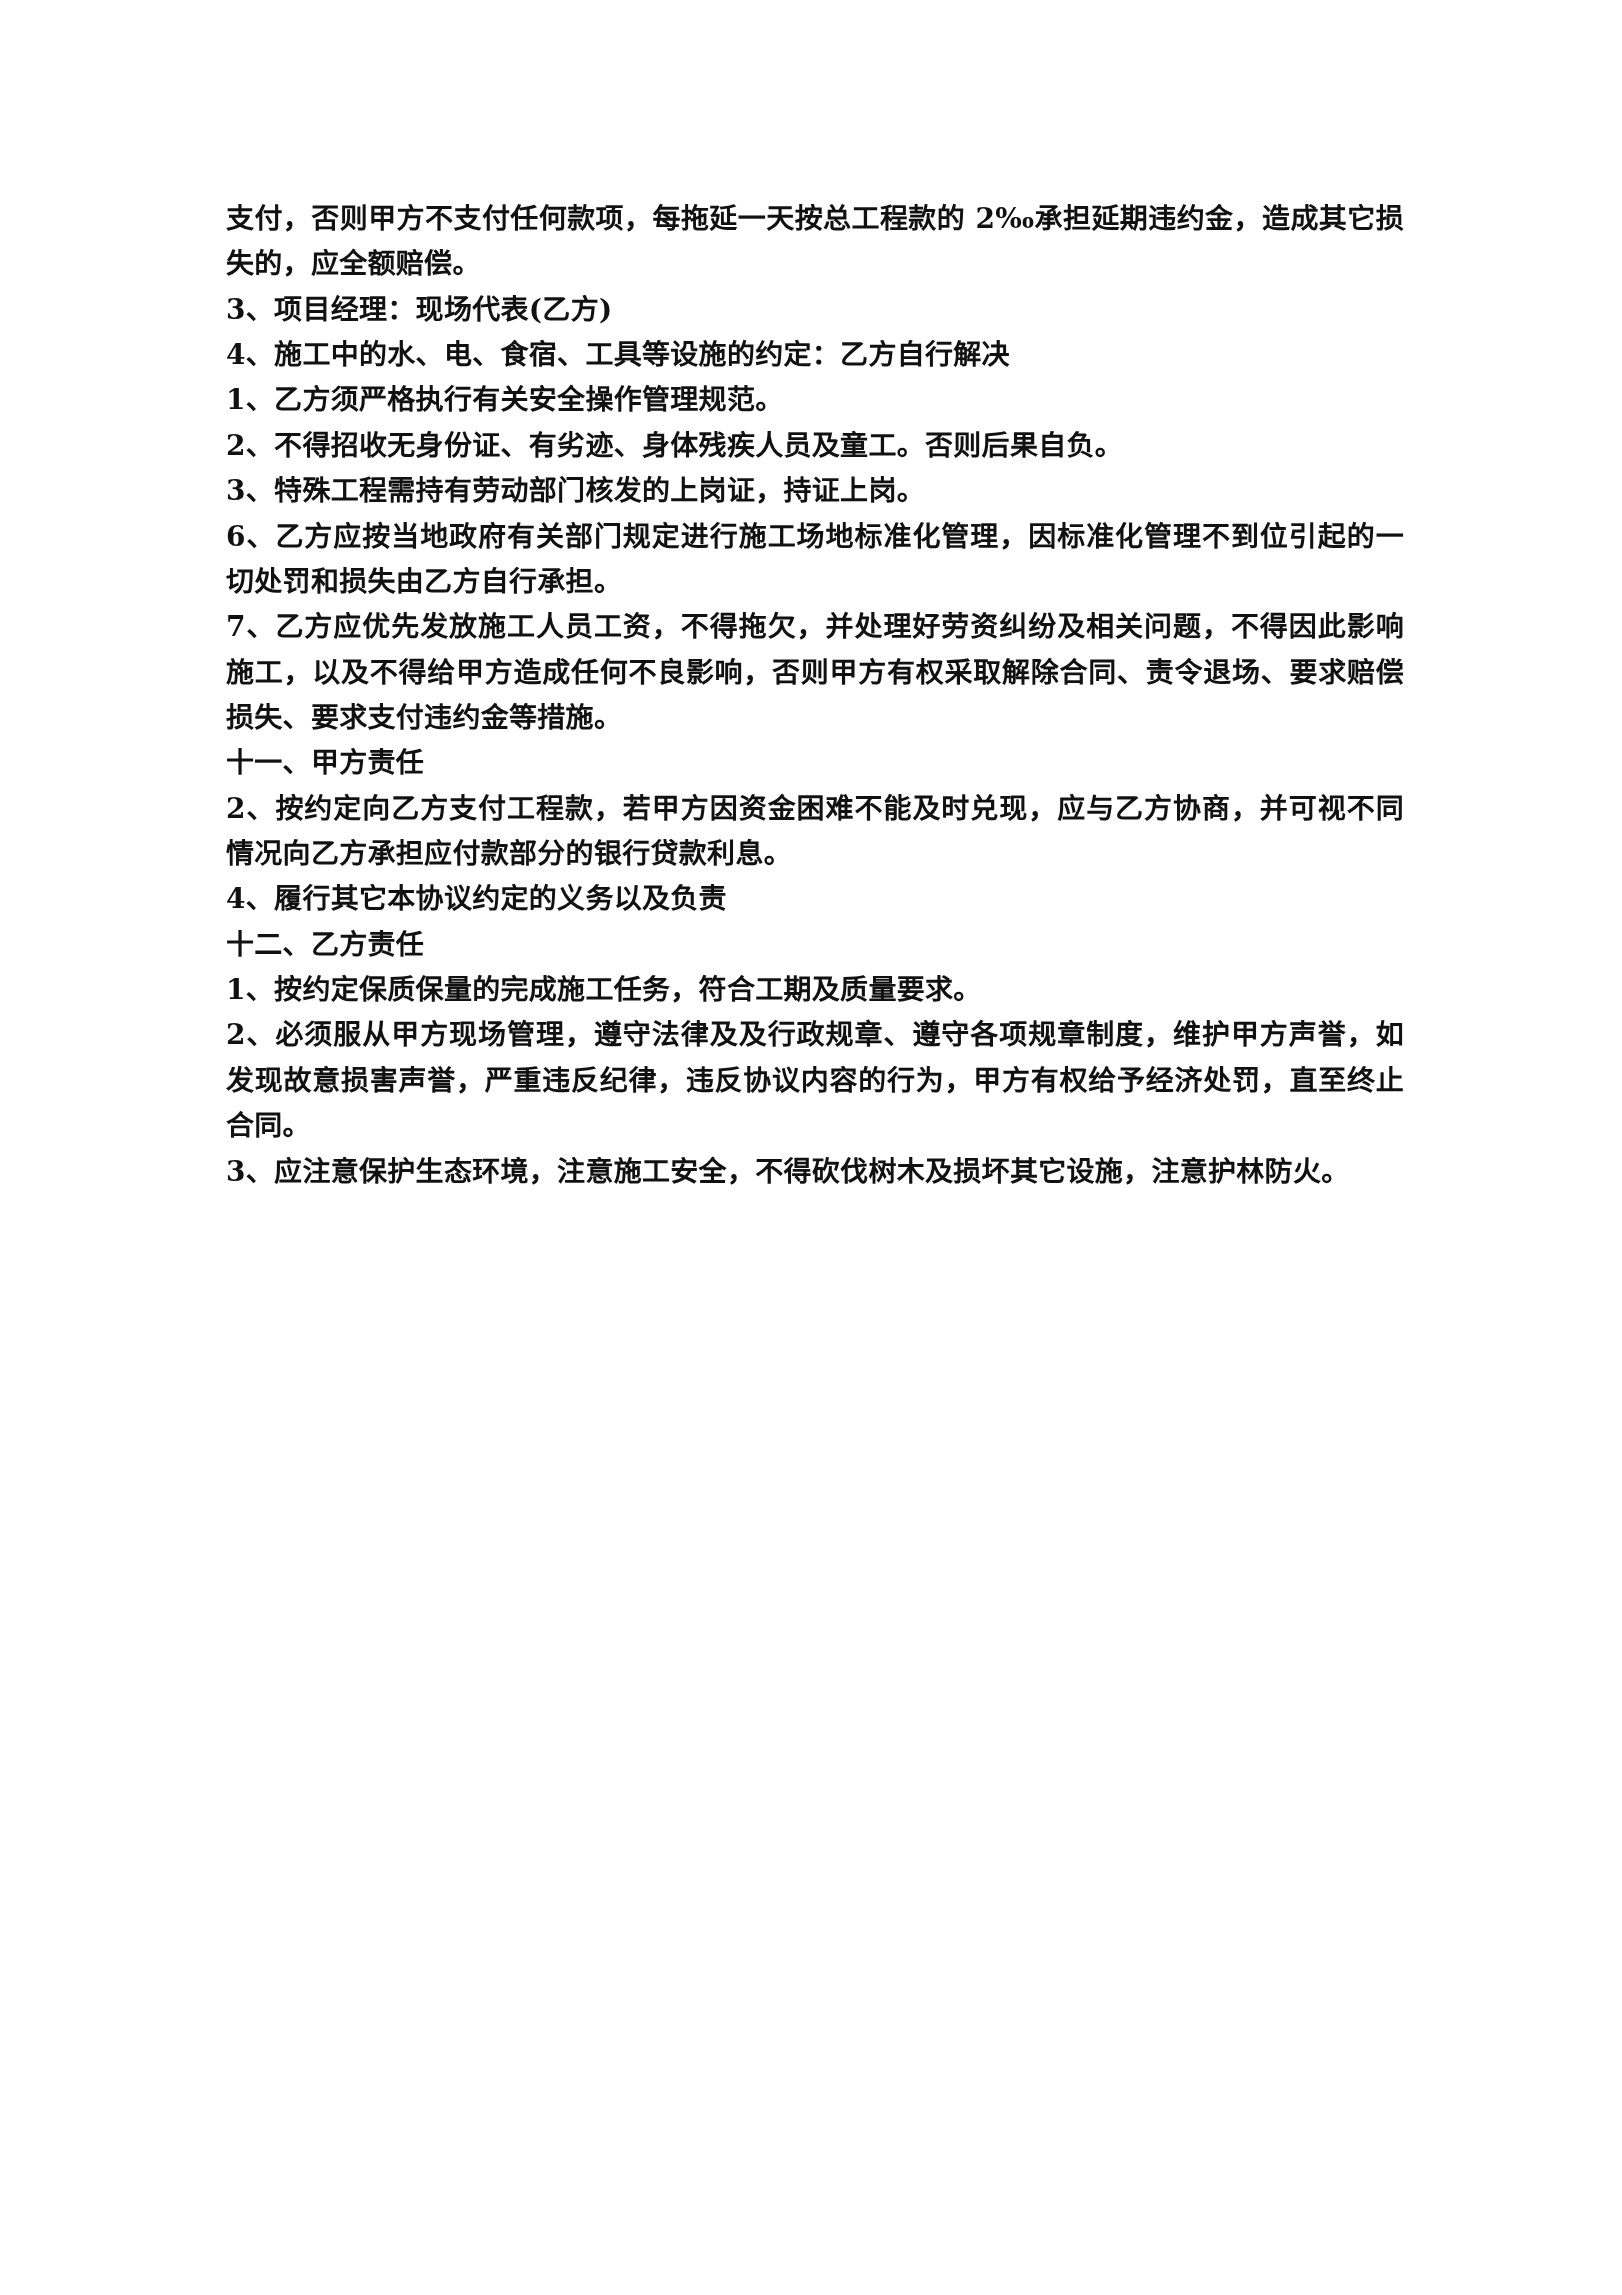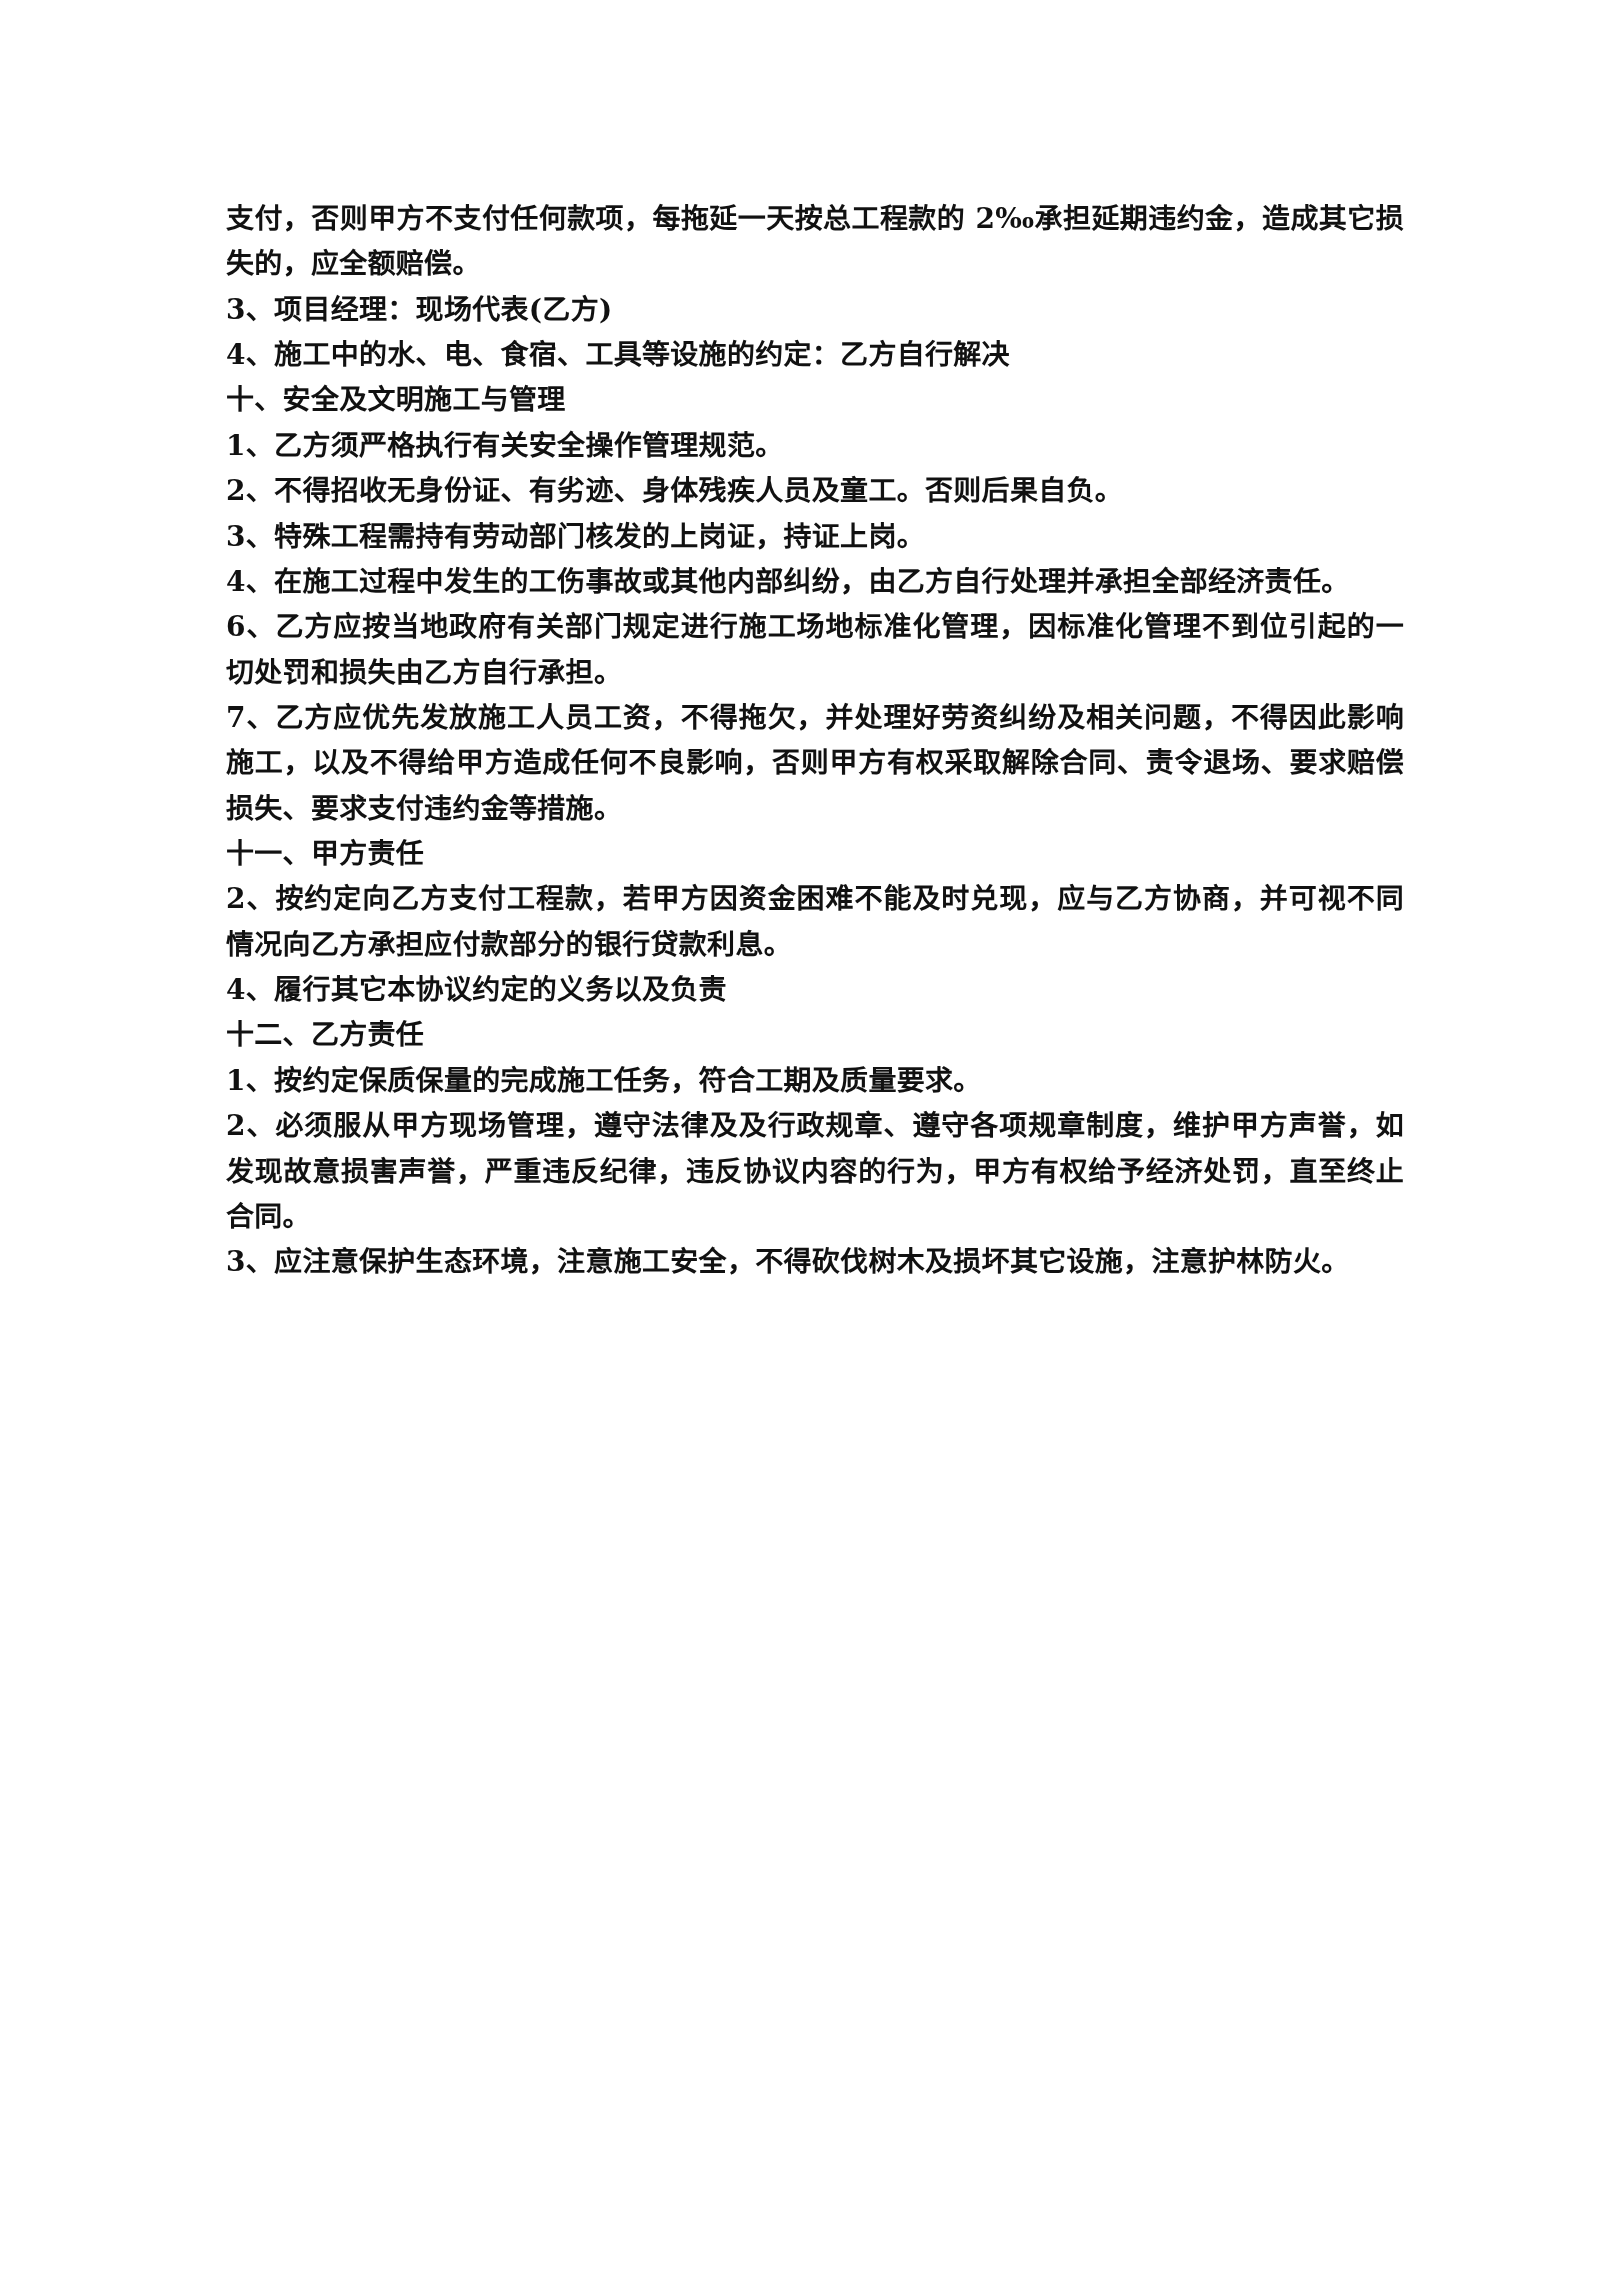--- a/index.html
+++ b/index.html
@@ -33,25 +33,23 @@
 </style>
 </head>
 <body>
 
 <div class="page">
   <div class="doc-body">
 
     <p class="para">支付，否则甲方不支付任何款项，每拖延一天按总工程款的 2‰承担延期违约金，造成其它损失的，应全额赔偿。</p>
     <p class="para">3、项目经理：现场代表(乙方)</p>
     <p class="para">4、施工中的水、电、食宿、工具等设施的约定：乙方自行解决</p>
-    <p class="para">十、安全及文明施工与管理</p>
     <p class="para">1、乙方须严格执行有关安全操作管理规范。</p>
     <p class="para">2、不得招收无身份证、有劣迹、身体残疾人员及童工。否则后果自负。</p>
     <p class="para">3、特殊工程需持有劳动部门核发的上岗证，持证上岗。</p>
-    <p class="para">4、在施工过程中发生的工伤事故或其他内部纠纷，由乙方自行处理并承担全部经济责任。</p>
     <p class="para">6、乙方应按当地政府有关部门规定进行施工场地标准化管理，因标准化管理不到位引起的一切处罚和损失由乙方自行承担。</p>
     <p class="para">7、乙方应优先发放施工人员工资，不得拖欠，并处理好劳资纠纷及相关问题，不得因此影响施工，以及不得给甲方造成任何不良影响，否则甲方有权采取解除合同、责令退场、要求赔偿损失、要求支付违约金等措施。</p>
     <p class="para">十一、甲方责任</p>
     <p class="para">2、按约定向乙方支付工程款，若甲方因资金困难不能及时兑现，应与乙方协商，并可视不同情况向乙方承担应付款部分的银行贷款利息。</p>
     <p class="para">4、履行其它本协议约定的义务以及负责</p>
     <p class="para">十二、乙方责任</p>
     <p class="para">1、按约定保质保量的完成施工任务，符合工期及质量要求。</p>
     <p class="para">2、必须服从甲方现场管理，遵守法律及及行政规章、遵守各项规章制度，维护甲方声誉，如发现故意损害声誉，严重违反纪律，违反协议内容的行为，甲方有权给予经济处罚，直至终止合同。</p>
     <p class="para">3、应注意保护生态环境，注意施工安全，不得砍伐树木及损坏其它设施，注意护林防火。</p>
 

